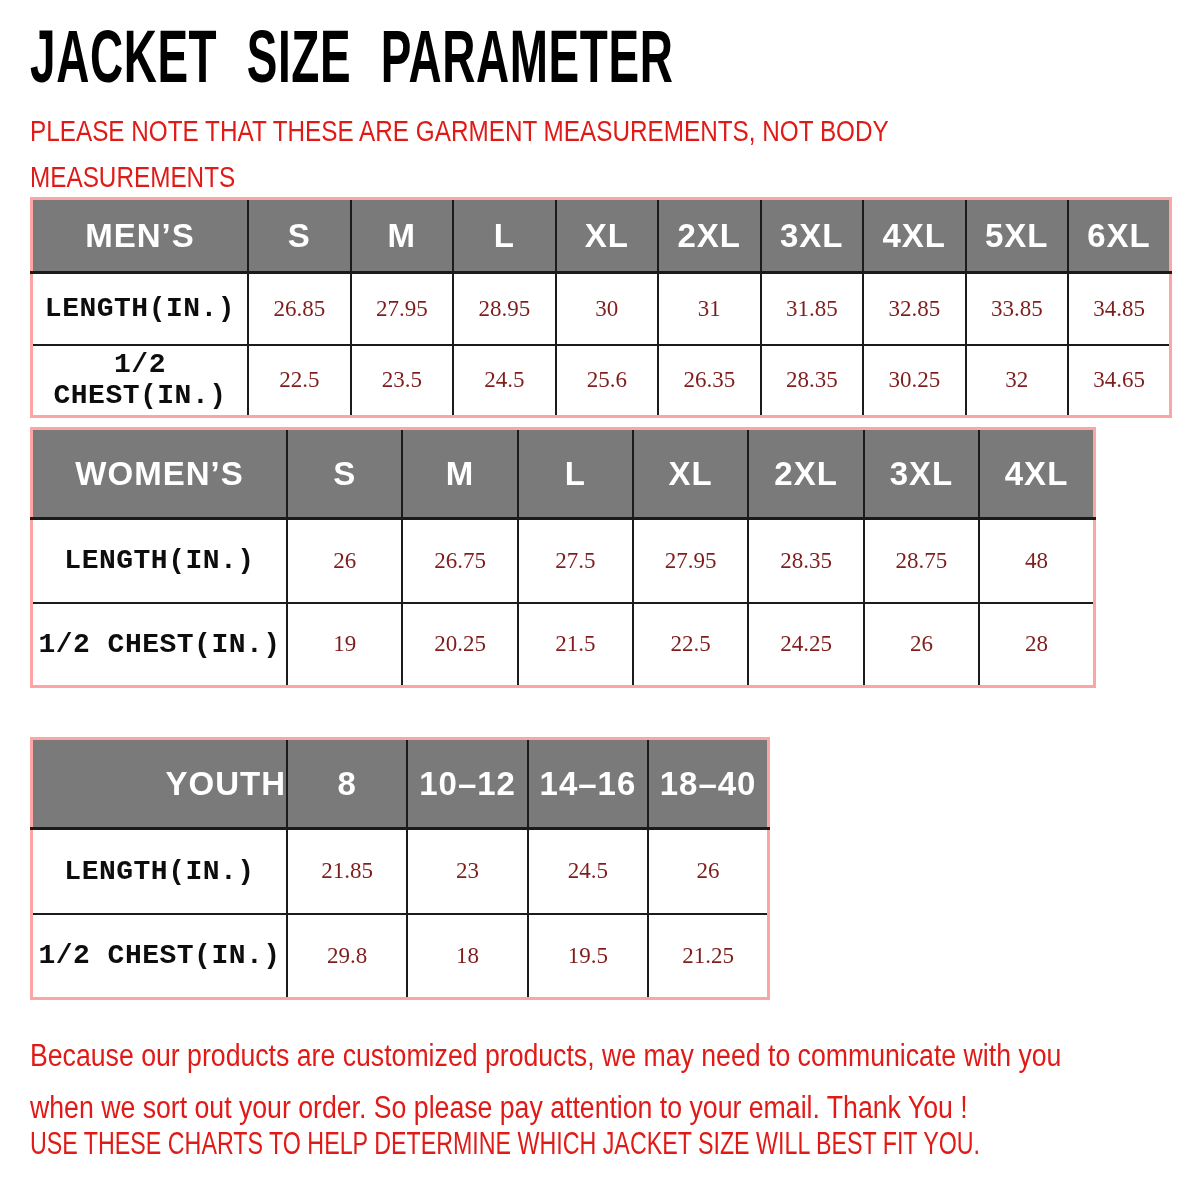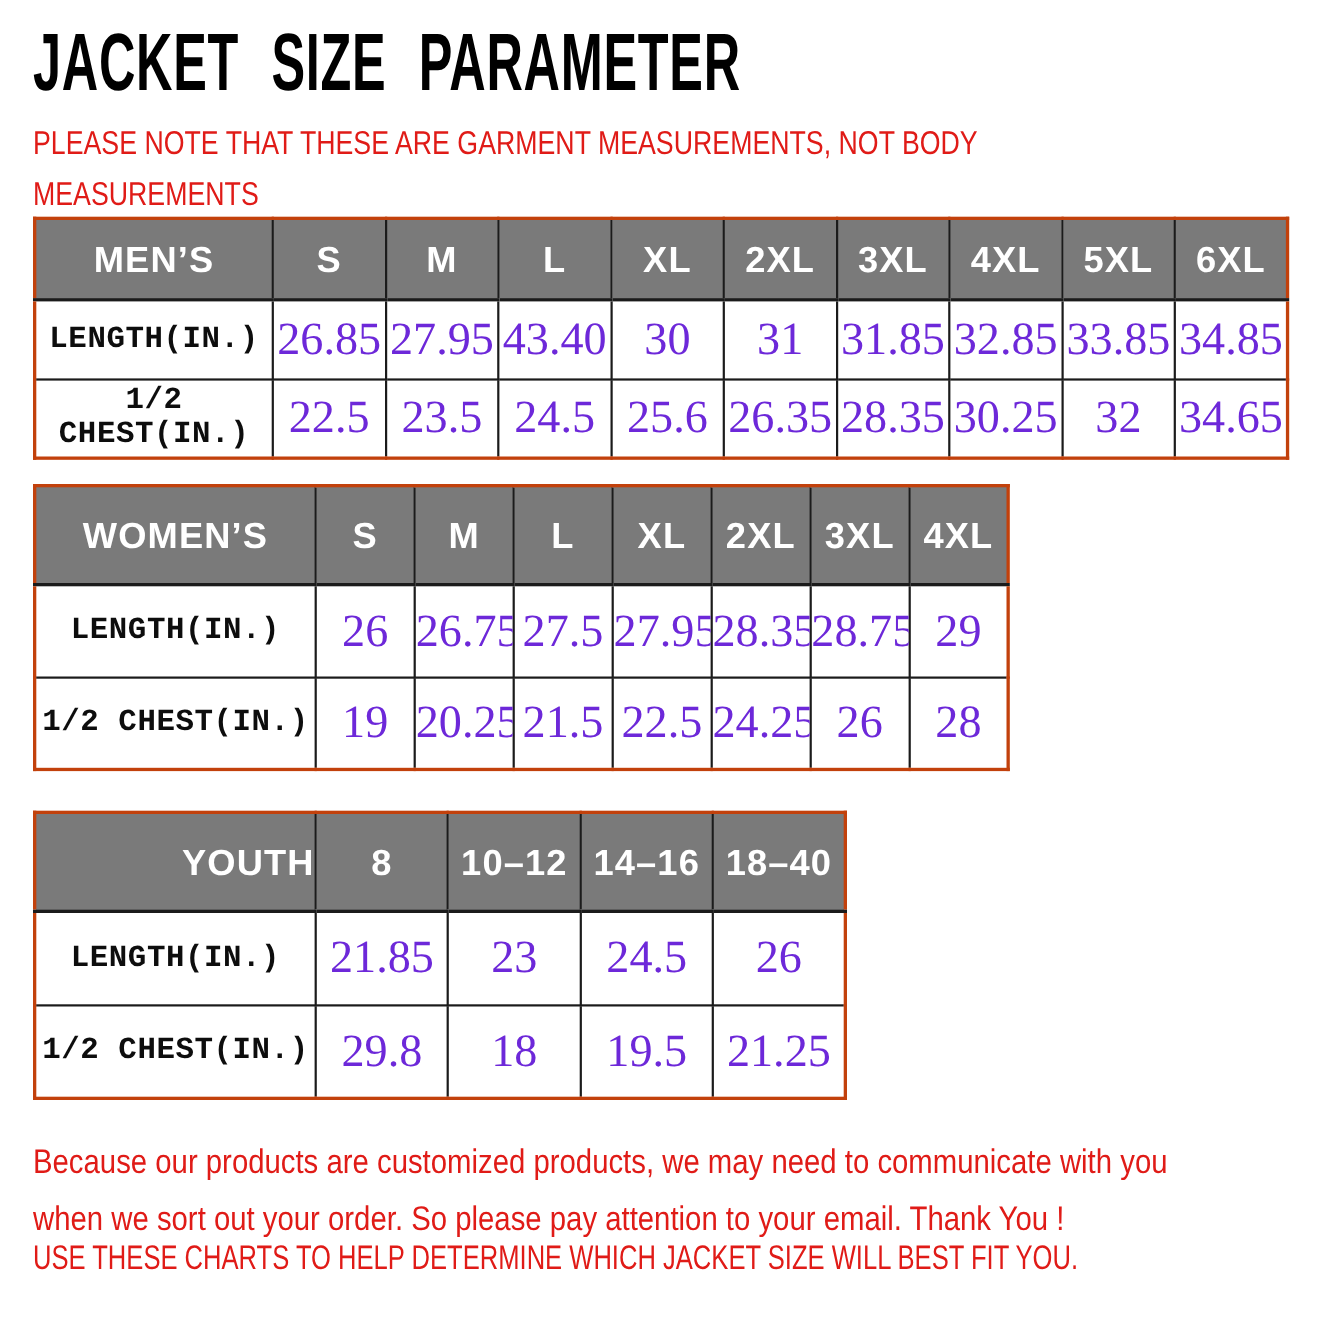--- a/index.html
+++ b/index.html
@@ -15,46 +15,46 @@
   }
   .note{
     position:absolute;left:30px;top:108px;
     font-size:30px;line-height:46px;color:#e01b17;
     white-space:nowrap;
     transform:scaleX(0.81);transform-origin:left top;
   }
   table.size-table{
     position:absolute;left:30px;
     border-collapse:collapse;table-layout:fixed;background:#fff;
-    border:3px solid #c2410c;
+    border:3px solid #fca5a5;
   }
   .size-table th,.size-table td{
     border:2px solid #1b1b1b;text-align:center;vertical-align:middle;
     padding:0;overflow:hidden;
   }
   .size-table thead th{
     background:#7a7a7a;color:#ffffff;font-weight:bold;font-size:33px;
     border-bottom-width:3px;letter-spacing:1px;
   }
   .size-table tbody th{
     background:#ffffff;font-weight:bold;font-size:28px;color:#0d0d0d;
     letter-spacing:0.5px;
     font-family:Liberation Mono, monospace;
   }
   .size-table tbody td{
     background:#ffffff;font-family:"Liberation Serif", serif;
-    font-size:42px;color:#6d28d9;
+    font-size:23px;color:#7f1d1d;
   }
   
   .t-mens{top:197px;width:1142px;}
   .t-mens thead tr{height:74px;}
   .t-mens tbody tr{height:72px;}
   .t-mens thead th:first-child{width:214px;}
   
-  .t-womens{top:440px;width:888px;}
+  .t-womens{top:427px;width:1066px;}
   .t-womens thead tr{height:90px;}
   .t-womens tbody tr{height:84px;}
   .t-womens thead th:first-child{width:253px;}
   
   .t-youth{top:737px;width:740px;}
   .t-youth thead tr{height:90px;}
   .t-youth tbody tr{height:85px;}
   .t-youth thead th:first-child{width:253px;text-align:right;}
   .footer-para{
     position:absolute;left:30px;top:1030px;
@@ -91,21 +91,21 @@
         <th>4XL</th>
         <th>5XL</th>
         <th>6XL</th>
       </tr>
     </thead>
     <tbody>
       <tr>
         <th>LENGTH(IN.)</th>
         <td>26.85</td>
         <td>27.95</td>
-        <td>43.40</td>
+        <td>28.95</td>
         <td>30</td>
         <td>31</td>
         <td>31.85</td>
         <td>32.85</td>
         <td>33.85</td>
         <td>34.85</td>
       </tr>
       <tr>
         <th>1/2 CHEST(IN.)</th>
         <td>22.5</td>
@@ -136,21 +136,21 @@
     </thead>
     <tbody>
       <tr>
         <th>LENGTH(IN.)</th>
         <td>26</td>
         <td>26.75</td>
         <td>27.5</td>
         <td>27.95</td>
         <td>28.35</td>
         <td>28.75</td>
-        <td>29</td>
+        <td>48</td>
       </tr>
       <tr>
         <th>1/2 CHEST(IN.)</th>
         <td>19</td>
         <td>20.25</td>
         <td>21.5</td>
         <td>22.5</td>
         <td>24.25</td>
         <td>26</td>
         <td>28</td>

